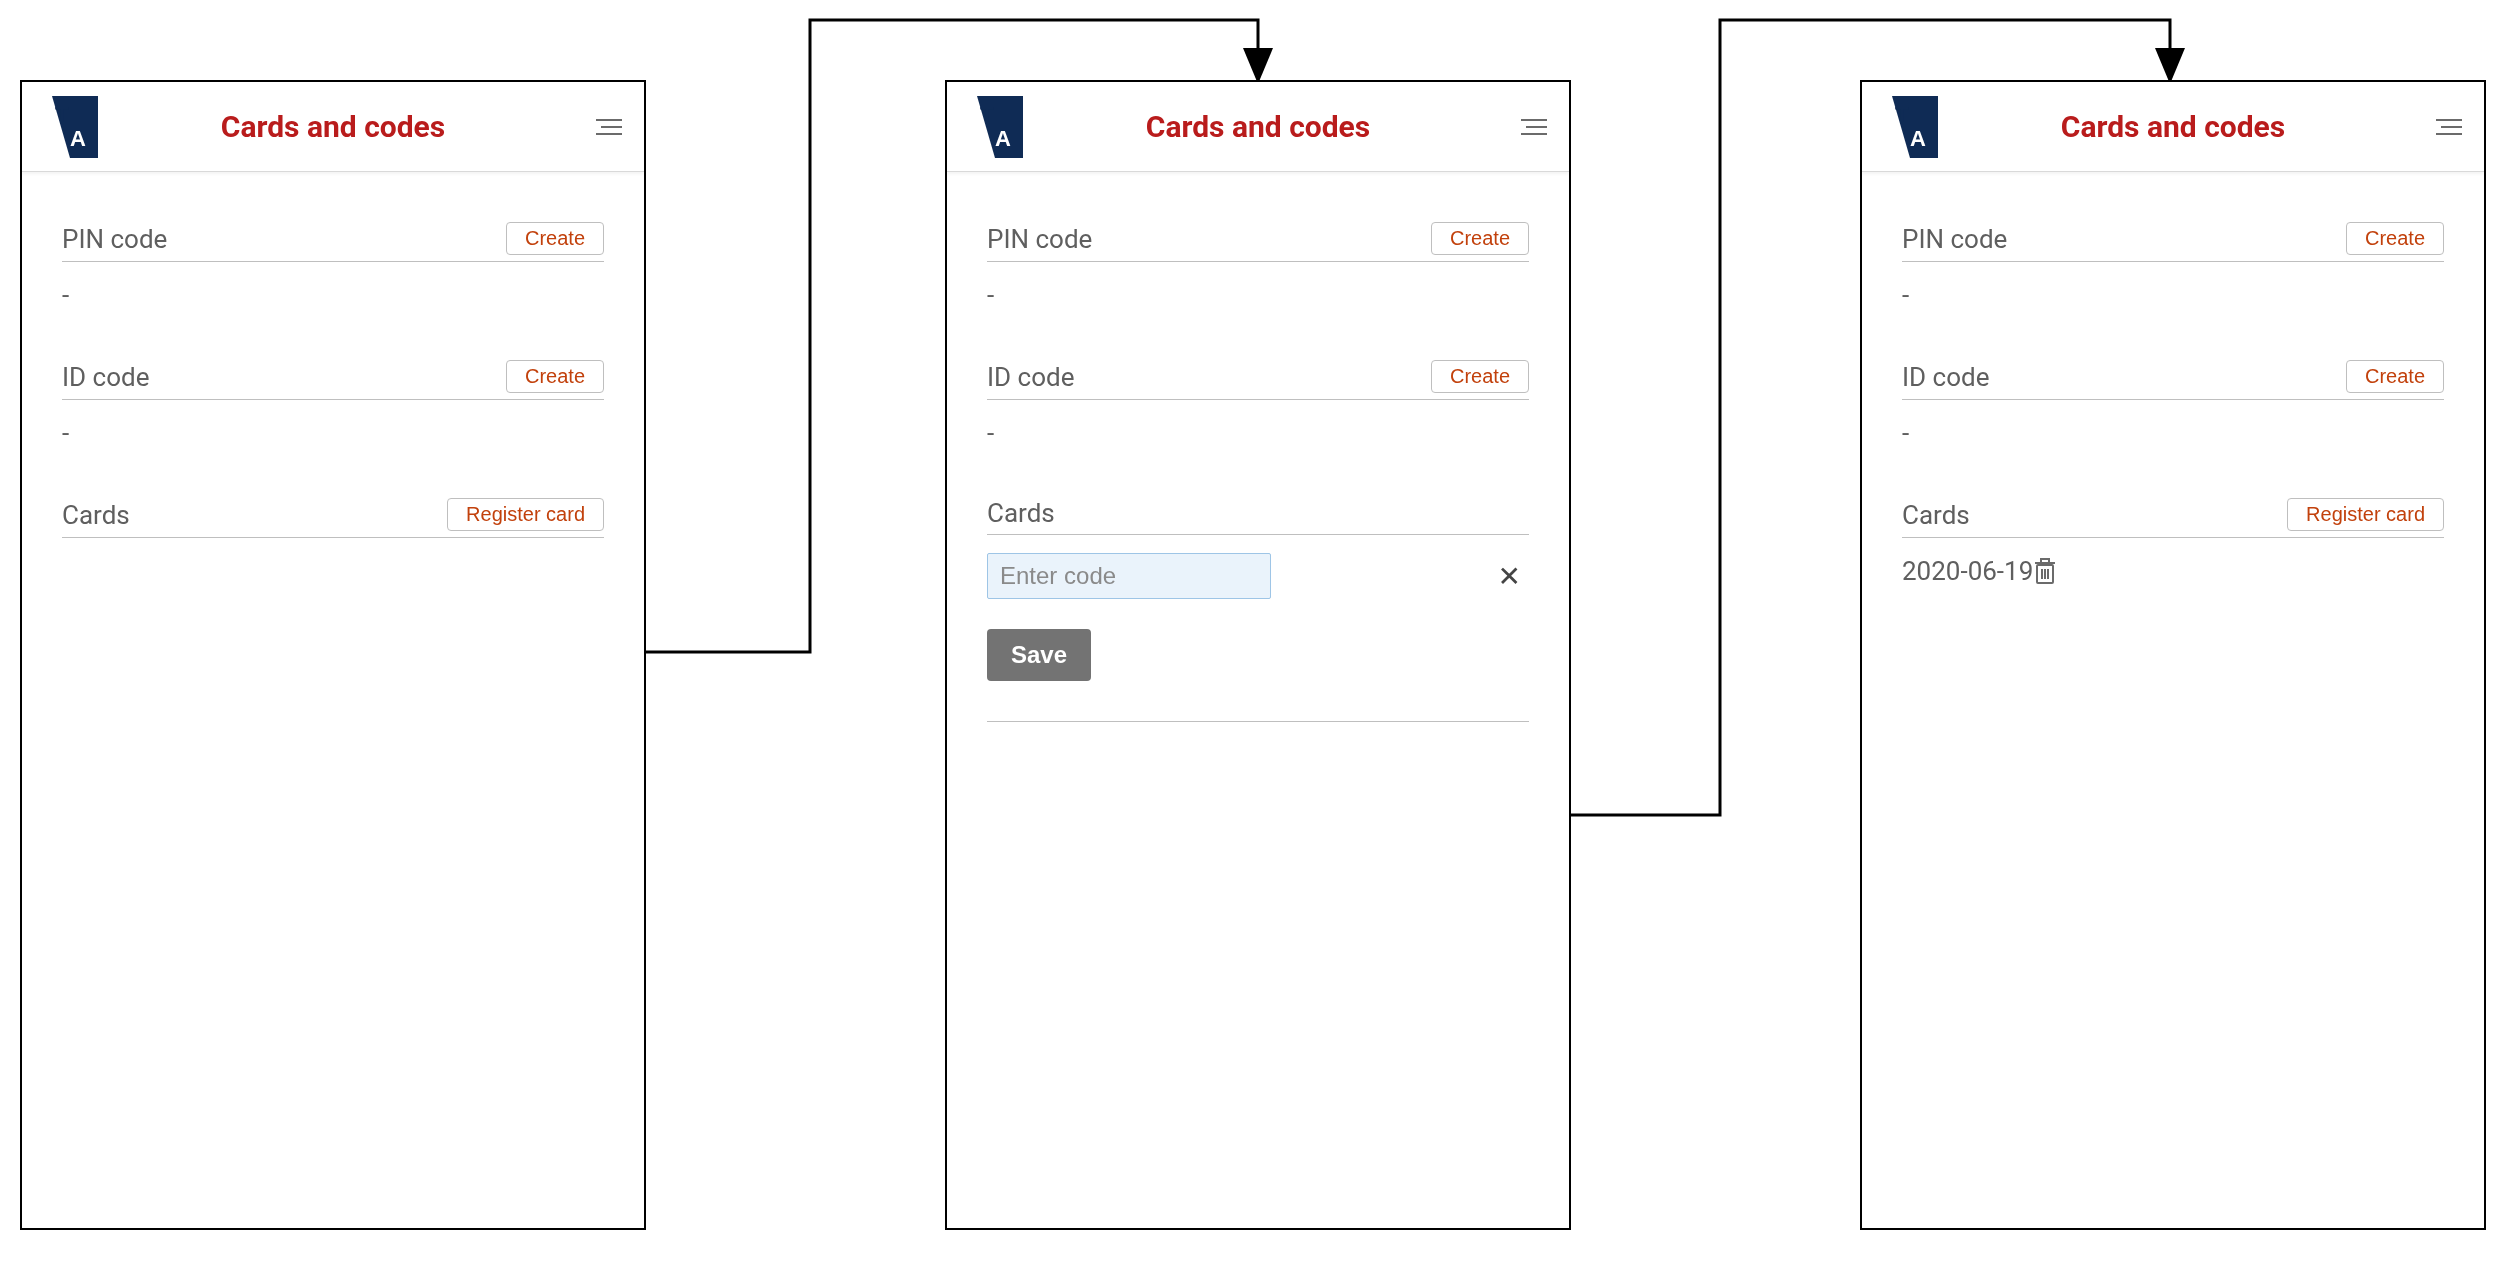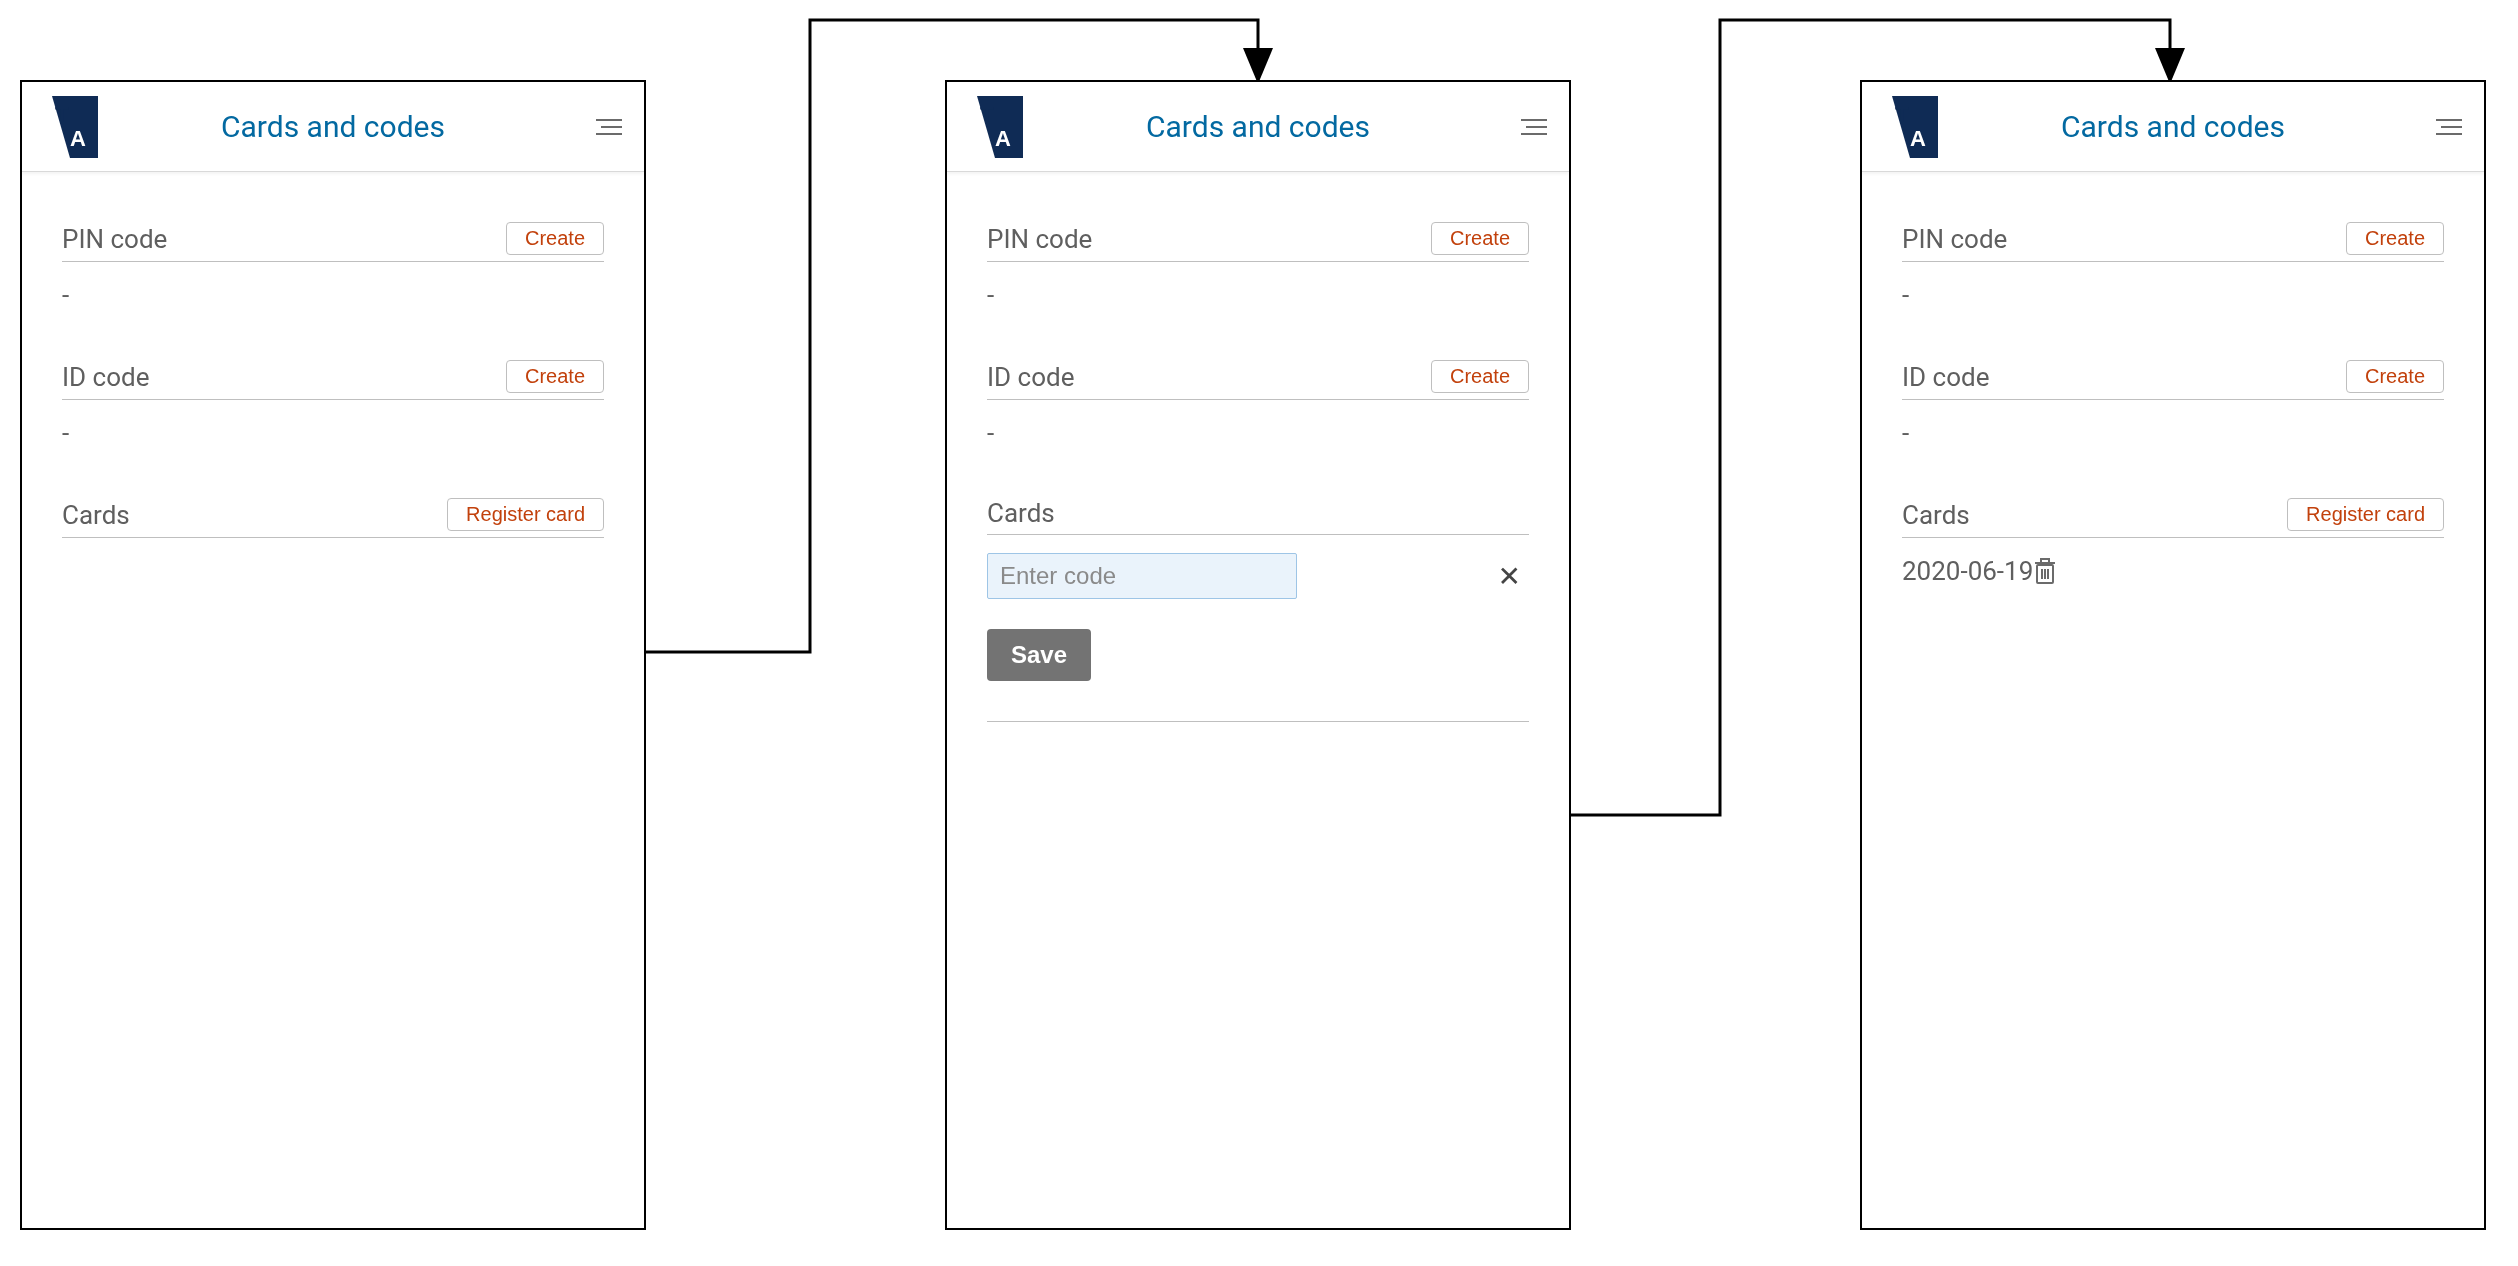--- a/index.html
+++ b/index.html
@@ -29,22 +29,22 @@
   .logo {
     position: absolute;
     left: 18px;
     top: 50%;
     transform: translateY(-50%);
     width: 58px;
     height: 62px;
   }
   .panel-title {
     font-size: 30px;
-    color: #0369a1;
-    font-weight: 400;
+    color: #b91c1c;
+    font-weight: 700;
   }
   .menu-icon {
     position: absolute;
     right: 22px;
     top: 50%;
     transform: translateY(-50%);
     width: 26px;
     height: 26px;
     display: flex;
     flex-direction: column;
@@ -96,21 +96,21 @@
     gap: 20px;
     margin-top: 18px;
   }
   .text-input {
     border: 1px solid #9ec5e6;
     background: #eaf3fb;
     padding: 8px 12px;
     font-size: 24px;
     color: #888;
     border-radius: 2px;
-    width: 310px;
+    width: 284px;
   }
   .text-input::placeholder { color: #8a8a8a; }
   .close-x {
     font-size: 28px;
     color: #444;
     cursor: pointer;
     margin-left: auto;
     padding: 4px 8px;
   }
   .btn-save {

